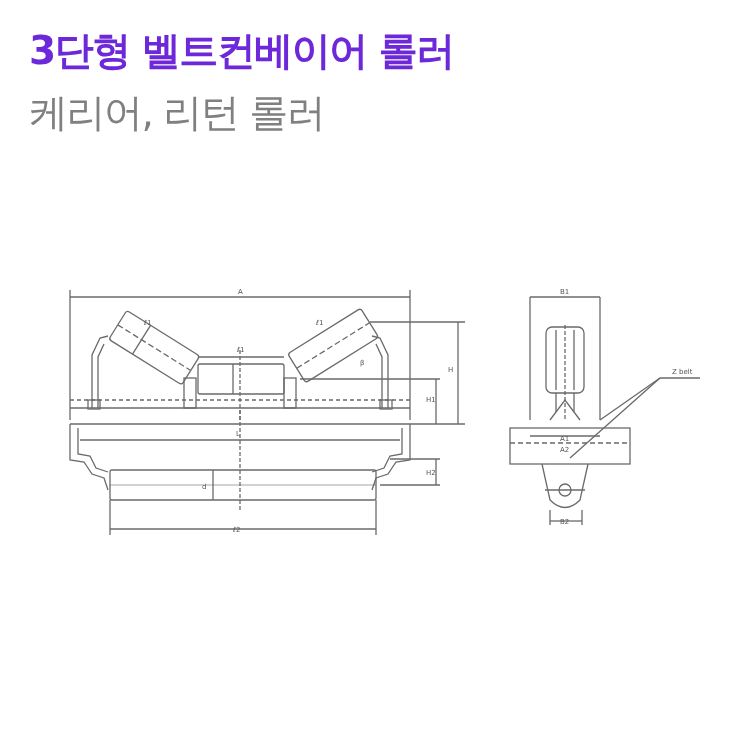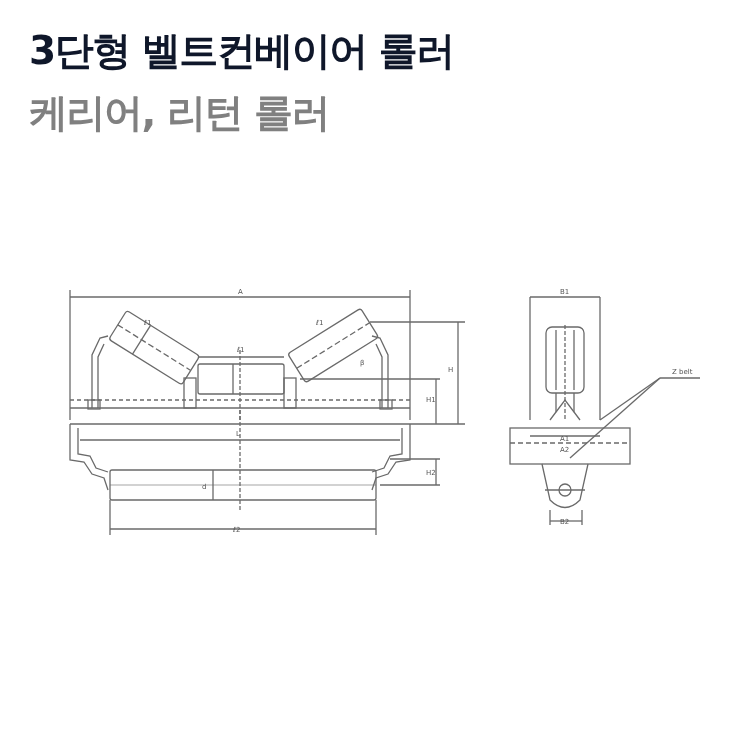--- a/index.html
+++ b/index.html
@@ -1,18 +1,18 @@
 <!DOCTYPE html>
 <html><head>
   <meta charset="utf-8">
   <style>
     html, body { margin: 0; padding: 0; background: #ffffff; }
     body { width: 750px; height: 750px; position: relative; overflow: hidden; font-family: "DejaVu Sans", sans-serif; }
-    .title { position: absolute; left: 29px; top: 26px; font-size: 39px; font-weight: bold; color: #0f172a; letter-spacing: -1.5px; line-height: 50px; white-space: nowrap; }
-    .subtitle { position: absolute; left: 29px; top: 88px; font-size: 39px; font-weight: bold; color: #808080; letter-spacing: -1.5px; line-height: 50px; white-space: nowrap; }
+    .title { position: absolute; left: 29px; top: 26px; font-size: 39px; font-weight: bold; color: #6d28d9; letter-spacing: -1.5px; line-height: 50px; white-space: nowrap; }
+    .subtitle { position: absolute; left: 29px; top: 88px; font-size: 39px; font-weight: normal; color: #808080; letter-spacing: -1.5px; line-height: 50px; white-space: nowrap; }
     .drawing { position: absolute; left: 0; top: 0; width: 750px; height: 750px; }
     .dim { font-family: "DejaVu Sans", sans-serif; font-size: 7px; fill: #555; }
   </style>
 </head>
 <body>
 
 <div class="title">3단형 벨트컨베이어 롤러</div>
 <div class="subtitle">케리어, 리턴 롤러</div>
 
 <svg class="drawing" viewBox="0 0 750 750" xmlns="http://www.w3.org/2000/svg">

